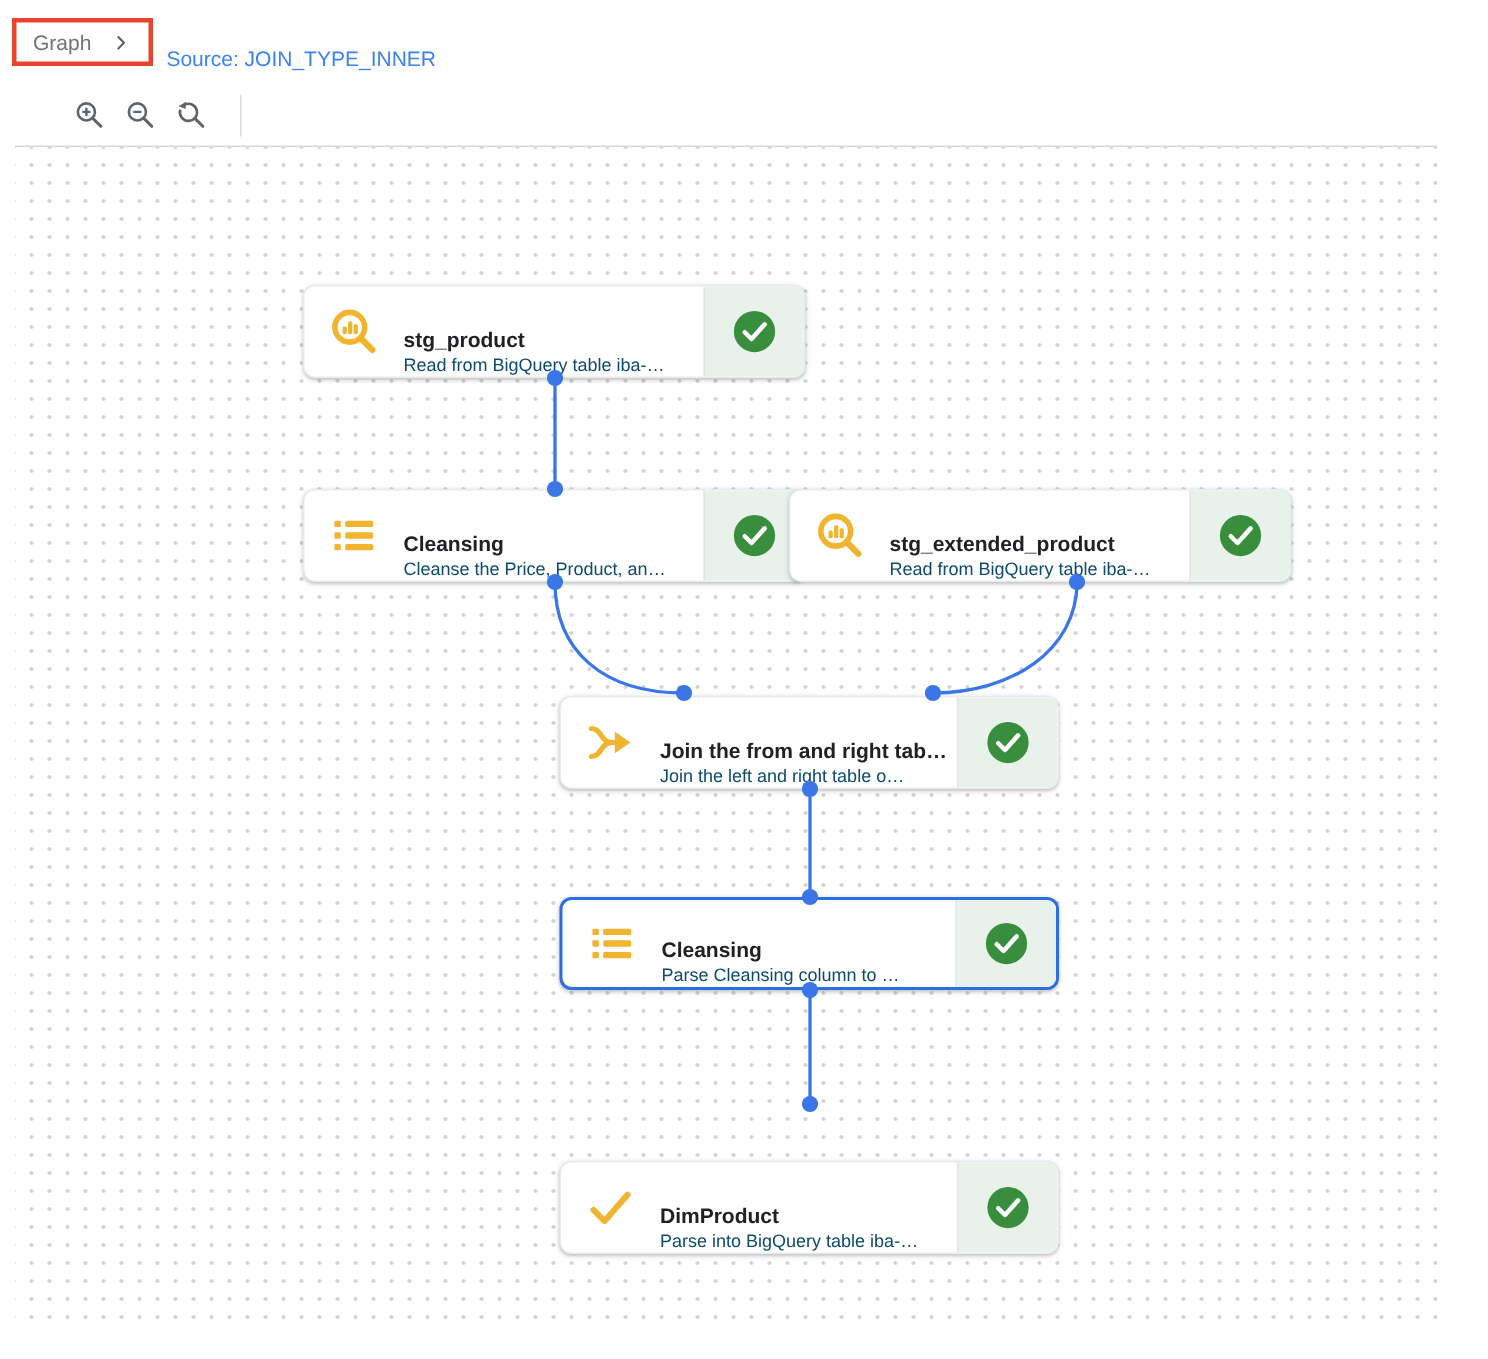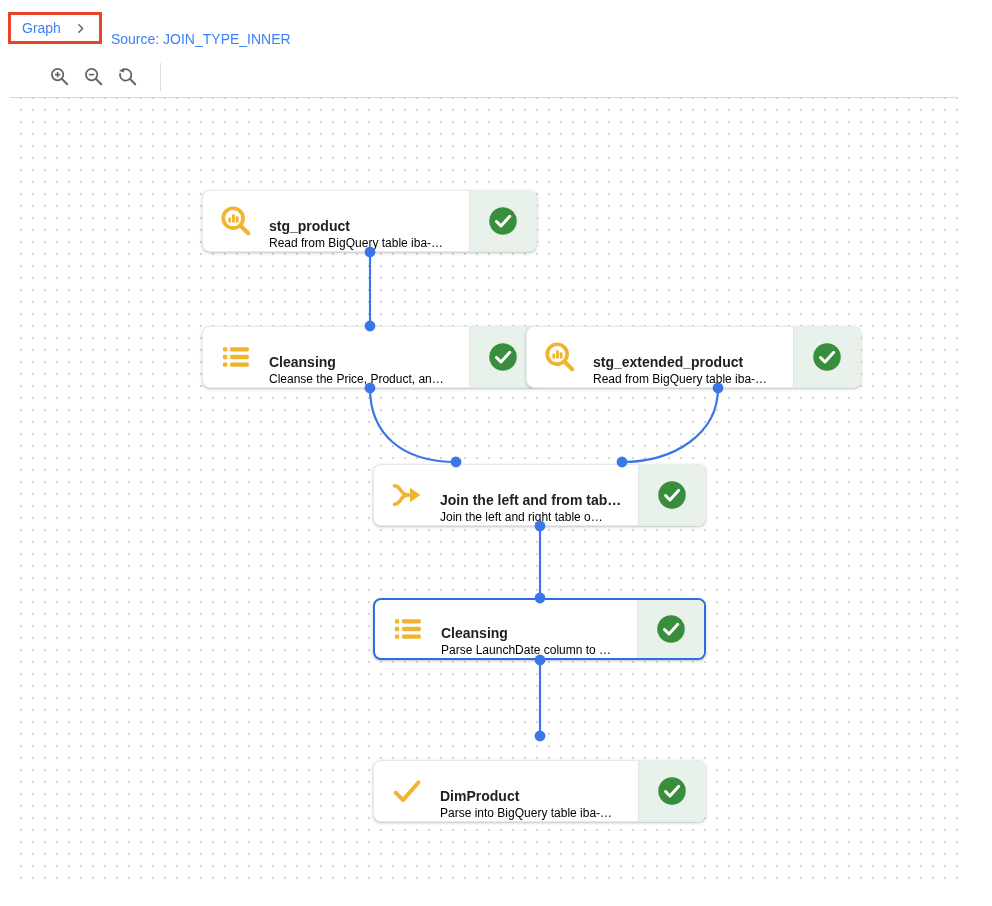--- a/index.html
+++ b/index.html
@@ -8,21 +8,21 @@
     font-family:"Liberation Sans",sans-serif;
   }
   
   .breadcrumb-bar{
     height:56px;display:flex;align-items:center;padding-left:8px;
   }
   .annotation-box{
     display:inline-flex;align-items:center;gap:13px;
     border:3px solid #e8432c;padding:5px 12px 5px 11px;
   }
-  .crumb-graph{font-size:14px;color:#3b82f6;}
+  .crumb-graph{font-size:14px;color:#737373;}
   .crumb-source{font-size:14px;color:#3b82f6;margin-left:9px;white-space:nowrap;margin-top:22px;}
   .chev{display:block;}
   
   .toolbar{height:41px;display:flex;align-items:center;padding-left:45px;gap:4px;}
   .tbtn{
     width:30px;height:30px;border:none;background:transparent;padding:0;margin:0;
     display:flex;align-items:center;justify-content:center;cursor:pointer;border-radius:4px;
   }
   .tdivider{width:1px;height:28px;background:#dcdcdc;margin-left:13px;}
   
@@ -37,31 +37,31 @@
   .node{
     position:absolute;width:335px;height:62px;background:#fff;box-sizing:border-box;
     border:1px solid #e9eaed;border-radius:8px;z-index:2;
     box-shadow:0 1px 2px rgba(60,64,67,.22),0 1px 4px rgba(60,64,67,.12);
     display:flex;align-items:stretch;cursor:pointer;overflow:hidden;
   }
   .node.selected{border:2px solid #2b6fe3;}
   .icon-box{width:66px;display:flex;align-items:center;justify-content:center;flex:none;}
   .node-text{flex:1;min-width:0;display:flex;flex-direction:column;justify-content:flex-end;padding-right:4px;}
   .node-title{font-size:14px;font-weight:700;line-height:1.3;color:#202124;white-space:nowrap;overflow:hidden;}
-  .node-sub{font-size:12px;line-height:1.35;color:#000000;white-space:nowrap;overflow:hidden;}
+  .node-sub{font-size:12px;line-height:1.35;color:#0c4a6e;white-space:nowrap;overflow:hidden;}
   .node-status{
     width:66px;flex:none;background:#e9f2ea;border-left:1px solid #e0e6e0;
     display:flex;align-items:center;justify-content:center;
   }
   .n1{left:192px;top:92px;}
   .n2{left:192px;top:228px;}
   .n3{left:516px;top:228px;}
   .n4{left:363px;top:366px;width:333px;}
   .n5{left:363px;top:500px;width:333px;}
-  .n6{left:363px;top:662px;width:333px;}
+  .n6{left:363px;top:676px;width:333px;}
 </style>
 </head>
 <body>
 
 <div class="app">
 
   <header class="breadcrumb-bar">
     <span class="annotation-box">
       <span class="crumb-graph">Graph</span>
       <svg class="chev" width="13" height="13" viewBox="0 0 24 24">
@@ -169,21 +169,21 @@
     <div class="node n4">
       <div class="icon-box">
         <svg width="32" height="32" viewBox="0 0 24 24">
           <path d="M2.5 5 C7.5 5 7 11.4 11.5 11.8" fill="none" stroke="#f0b42f" stroke-width="2.6" stroke-linecap="round"></path>
           <path d="M2.5 19 C7.5 19 7 12.6 11.5 12.2" fill="none" stroke="#f0b42f" stroke-width="2.6" stroke-linecap="round"></path>
           <line x1="11" y1="12" x2="15.5" y2="12" stroke="#f0b42f" stroke-width="2.6"></line>
           <path d="M14.2 6.6 L22 12 L14.2 17.4 Z" fill="#f0b42f"></path>
         </svg>
       </div>
       <div class="node-text">
-        <div class="node-title">Join the left and from tab…</div>
+        <div class="node-title">Join the from and right tab…</div>
         <div class="node-sub">Join the left and right table o…</div>
       </div>
       <div class="node-status">
         <svg width="30" height="30" viewBox="0 0 24 24">
           <circle cx="12" cy="12" r="11" fill="#388e3c"></circle>
           <path d="M6.8 12.4 L10.4 16 L17.4 8.2" fill="none" stroke="#fff" stroke-width="2.4" stroke-linecap="round" stroke-linejoin="round"></path>
         </svg>
       </div>
     </div>
 
@@ -193,21 +193,21 @@
           <rect x="2.2" y="4.6" width="3.2" height="3.2" rx="0.6"></rect>
             <rect x="7.6" y="4.6" width="14" height="3.2" rx="0.8"></rect>
           <rect x="2.2" y="10.4" width="3.2" height="3.2" rx="0.6"></rect>
             <rect x="7.6" y="10.4" width="14" height="3.2" rx="0.8"></rect>
           <rect x="2.2" y="16.2" width="3.2" height="3.2" rx="0.6"></rect>
             <rect x="7.6" y="16.2" width="14" height="3.2" rx="0.8"></rect>
         </svg>
       </div>
       <div class="node-text">
         <div class="node-title">Cleansing</div>
-        <div class="node-sub">Parse LaunchDate column to …</div>
+        <div class="node-sub">Parse Cleansing column to …</div>
       </div>
       <div class="node-status">
         <svg width="30" height="30" viewBox="0 0 24 24">
           <circle cx="12" cy="12" r="11" fill="#388e3c"></circle>
           <path d="M6.8 12.4 L10.4 16 L17.4 8.2" fill="none" stroke="#fff" stroke-width="2.4" stroke-linecap="round" stroke-linejoin="round"></path>
         </svg>
       </div>
     </div>
 
     <div class="node n6">

